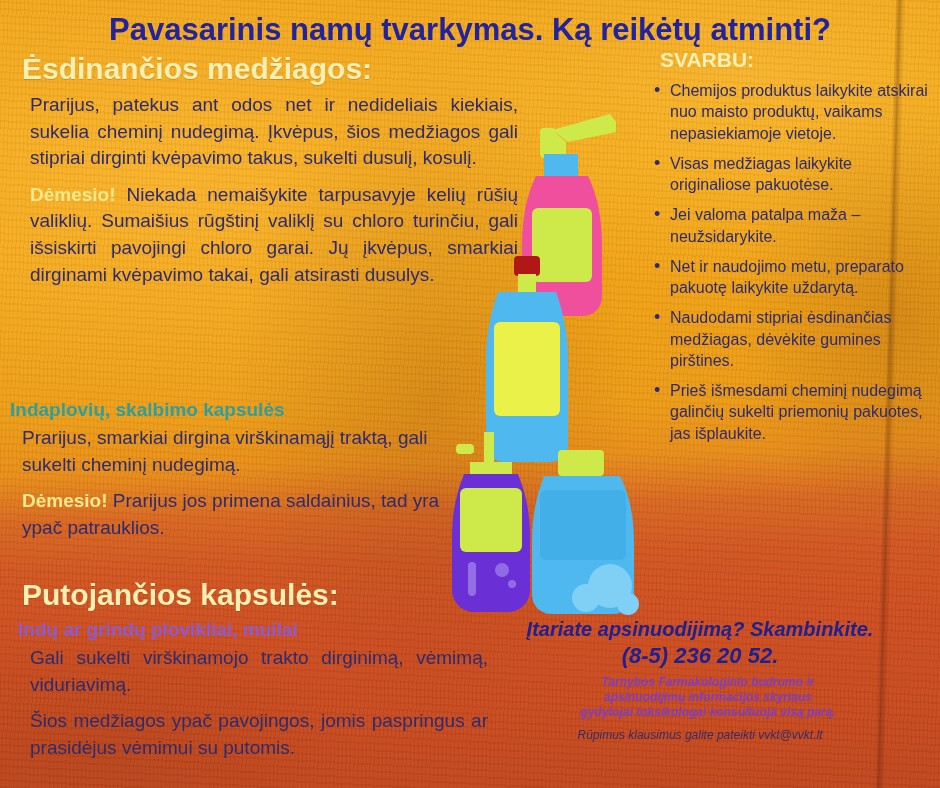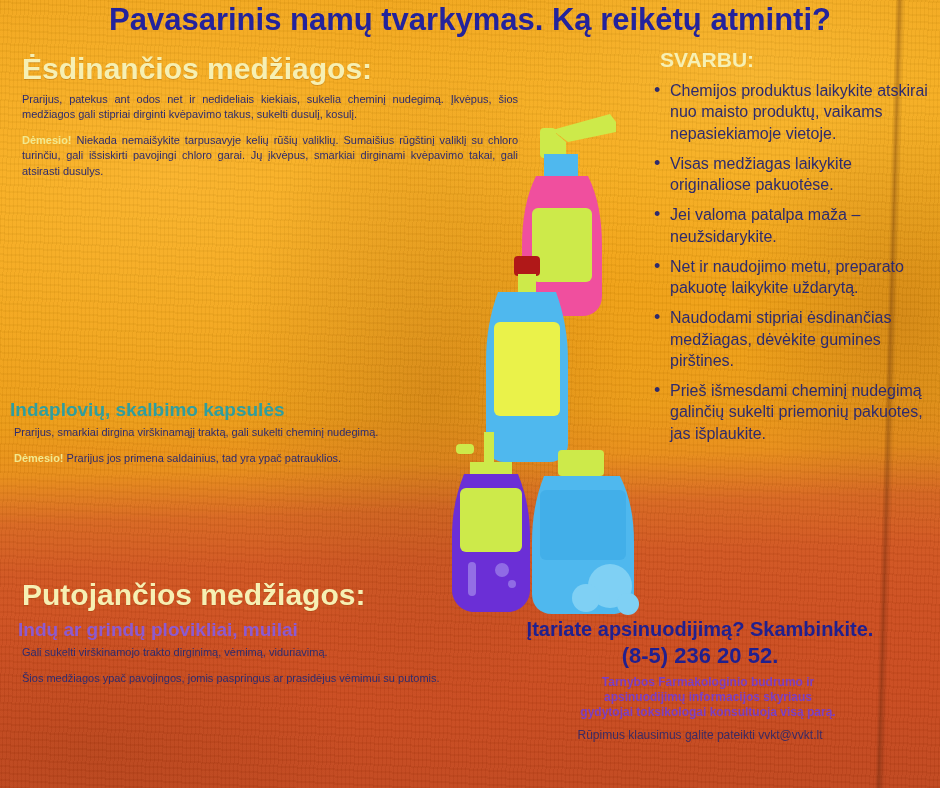--- a/index.html
+++ b/index.html
@@ -54,21 +54,21 @@
     left: 885px;
     width: 10px;
     height: 788px;
     background: linear-gradient(90deg, rgba(80,30,5,0.00), rgba(70,25,5,0.30) 40%, rgba(60,20,5,0.12) 70%, rgba(0,0,0,0));
     transform: skewX(-1.5deg);
     pointer-events: none;
   }
 
   .title {
     position: absolute;
-    top: 2px;
+    top: 12px;
     left: 0;
     width: 940px;
     text-align: center;
     font-size: 31px;
     font-weight: bold;
     color: #23239c;
     letter-spacing: 0px;
     z-index: 5;
   }
 
@@ -94,24 +94,24 @@
     margin: 0 0 4px 0;
     line-height: 1.22;
   }
   .h3.teal {
     color: #2f9e9e;
   }
   .h3.violet2 {
     color: #8d5ad0;
   }
   .body {
-    font-size: 11px;
+    font-size: 19px;
     color: #2e2b6e;
     line-height: 1.40;
-    margin: 0 0 10px 4px;
+    margin: 0 0 10px 12px;
     text-align: justify;
   }
   .body.left {
     text-align: left;
   }
   .warn {
     color: #f2e98f;
     font-weight: bold;
   }
   .sec {
@@ -168,20 +168,21 @@
   }
 
   
   .contact {
     position: absolute;
     top: 618px;
     left: 470px;
     width: 460px;
     text-align: center;
     z-index: 4;
+    font-style: italic;
   }
   .contact .line1 {
     font-size: 20px;
     font-weight: bold;
     color: #20208f;
     margin-bottom: 2px;
   }
   .contact .phone {
     font-size: 22px;
     font-weight: bold;
@@ -228,21 +229,21 @@
 
   </div>
 
   <div class="sec-dish">
     <div class="h3 teal">Indaplovių, skalbimo kapsulės</div>
     <p class="body left">Prarijus, smarkiai dirgina virškinamąjį traktą, gali sukelti cheminį nudegimą.</p>
     <p class="body left"><span class="warn">Dėmesio!</span> <span>Prarijus jos primena saldainius, tad yra ypač patrauklios.</span></p>
   </div>
 
   <div class="sec-foam">
-    <div class="h2">Putojančios medžiagos:</div>
+    <div class="h2">Putojančios kapsulės:</div>
     <div class="h3 violet2">Indų ar grindų plovikliai, muilai</div>
     <p class="body">Gali sukelti virškinamojo trakto dirginimą, vėmimą, viduriavimą.</p>
     <p class="body">Šios medžiagos ypač pavojingos, jomis paspringus ar prasidėjus vėmimui su putomis.</p>
   </div>
 
   <div class="art">
     <svg width="230" height="570" viewBox="0 0 230 570" xmlns="http://www.w3.org/2000/svg">
 
       <g>
         <path d="M112 60 L170 44 L176 52 L176 62 L128 72 Z" fill="#cdea4a"></path>

